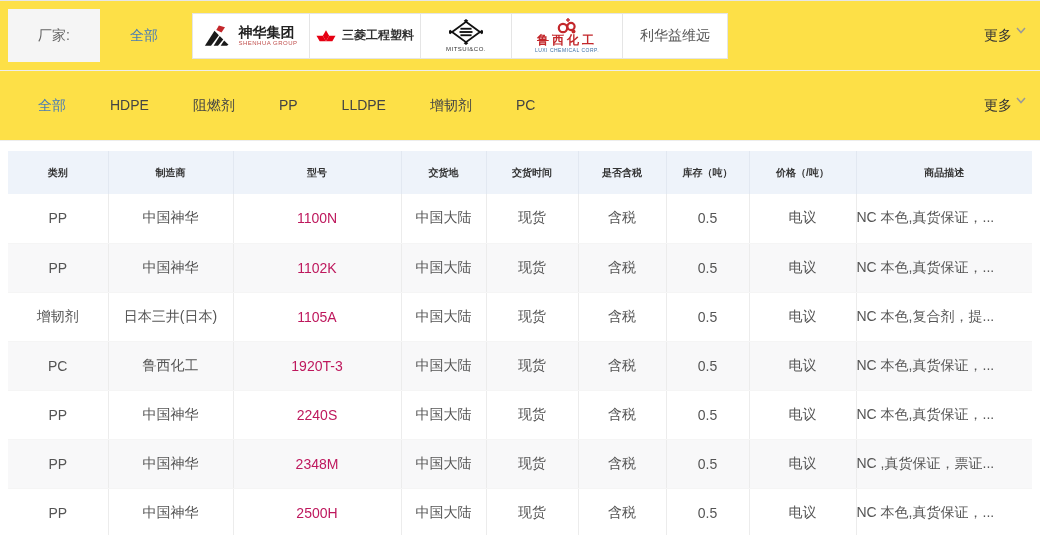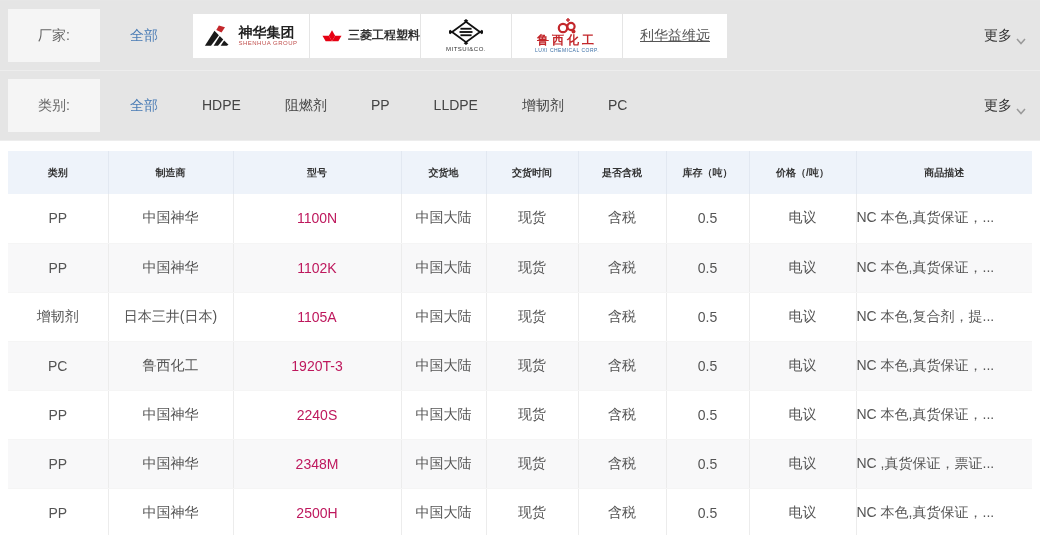--- a/index.html
+++ b/index.html
@@ -7,49 +7,49 @@
   body {
     width:1040px; height:535px; overflow:hidden;
     font-family:"Liberation Sans","DejaVu Sans",sans-serif;
     color:#555; font-size:14px;
   }
   .page { width:1040px; height:535px; overflow:hidden; background:#fff; border-top:1px solid #e6e6e6; }
 
   
   .filter-row {
     position:relative; display:flex; align-items:center;
-    height:70px; padding:4px 8px; border-bottom:1px solid #ededed; background:#e5e5e5;
+    height:70px; padding:4px 8px; border-bottom:1px solid #ededed; background:#fde047;
   }
   .filter-label {
     width:92px; height:53px; background:#f5f5f5; color:#666;
     display:flex; align-items:center; justify-content:center; flex:none;
   }
   .all-link { margin-left:30px; width:32px; color:#4a7cb5; cursor:pointer; flex:none; }
   .brand-strip { display:flex; margin-left:30px; }
   .brand-box {
     height:46px; border:1px solid #e5e5e5; background:#fff; margin-left:-1px;
     display:flex; align-items:center; justify-content:center; gap:6px; cursor:pointer;
   }
   .brand-box:first-child { margin-left:0; }
   .brand-box.b-shenhua { width:118px; }
-  .brand-box.b-mitsubishi { width:112px;justify-content:flex-end; }
+  .brand-box.b-mitsubishi { width:112px; }
   .brand-box.b-mitsui { width:92px; flex-direction:column; gap:1px; }
   .brand-box.b-luxi { width:112px; flex-direction:column; gap:0; }
   .brand-box.b-lihuayi { width:106px; }
   .brand-name { color:#222; font-weight:bold; font-size:14px; line-height:1.1; }
   .brand-sub { font-size:6px; color:#c0504d; letter-spacing:.5px; line-height:1; }
   .mitsubishi-name { color:#333; font-weight:bold; font-size:12px; }
   .mitsui-sub { font-size:6px; color:#333; letter-spacing:.5px; }
   .luxi-name { color:#c3272b; font-weight:bold; font-size:12px; letter-spacing:3px;
                font-family:"Liberation Serif","DejaVu Serif",serif; line-height:1.1; }
   .luxi-sub { font-size:5px; color:#3a6ea5; letter-spacing:.5px; }
-  .lihuayi-name { color:#555; font-size:14px;text-decoration:underline; }
+  .lihuayi-name { color:#555; font-size:14px; }
   .more-link {
     position:absolute; right:14px; top:50%; transform:translateY(-50%);
-    display:flex; align-items:flex-end; gap:4px; color:#333; cursor:pointer;
+    display:flex; align-items:flex-start; gap:4px; color:#333; cursor:pointer;
   }
   .cat-list { display:flex; list-style:none; margin-left:30px; gap:44px; }
   .cat-list li { color:#444; cursor:pointer; white-space:nowrap; }
   .cat-list li.selected { color:#4a7cb5; }
 
   
   .table-wrap { margin:10px 8px 0 8px; }
   table { width:1024px; border-collapse:collapse; table-layout:fixed; }
   thead th {
     height:43px; background:#eef3fa; color:#333; font-weight:bold; font-size:10px;
@@ -147,21 +147,20 @@
       <span>更多</span>
       <span class="icon">
         <svg width="10" height="7" viewBox="0 0 10 7">
             <polyline points="1,1 5,5.5 9,1" fill="none" stroke="#999" stroke-width="1.5"></polyline>
           </svg>
       </span>
     </div>
   </div>
 
   <div class="filter-row">
-    <div class="filter-label">类别:</div>
     <ul class="cat-list">
       <li class="selected">全部</li>
       <li>HDPE</li>
       <li>阻燃剂</li>
       <li>PP</li>
       <li>LLDPE</li>
       <li>增韧剂</li>
       <li>PC</li>
     </ul>
     <div class="more-link">

